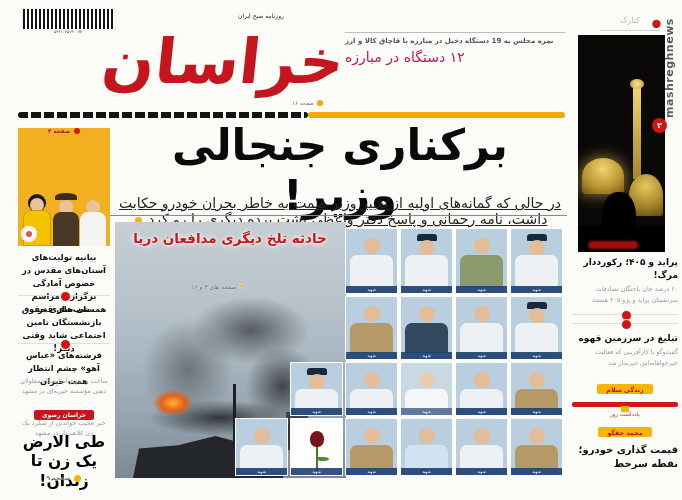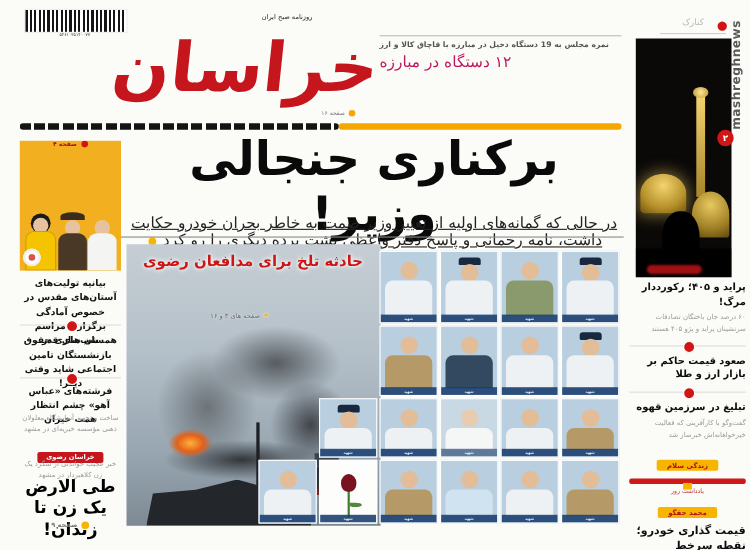--- a/index.html
+++ b/index.html
@@ -235,21 +235,21 @@
     <span>صفحه ۹</span>
   </div>
 
   <div class="abs incident">
     <div class="shipphoto">
       <div class="smoke"></div>
       <div class="fire"></div>
       <div class="mast"></div>
       <div class="hull"></div>
       <div class="tug"></div>
-      <div class="inc-head">حادثه تلخ برای مدافعان رضوی</div>
+      <div class="inc-head">حادثه تلخ دیگری مدافعان دریا</div>
       <div class="inc-pref">
         <span class="star">✶</span>
         <span>صفحه های ۳ و ۱۶</span>
       </div>
     </div>
     <div id="portrait-grid">
         <div class="pcell u-navy" style="left: 230px; top: 6px; width: 53px; height: 66px;">
           <div class="p-head"></div>
           <div class="p-body"></div>
           <div class="p-caption">شهید</div>
@@ -364,21 +364,20 @@
   <div class="abs panel-badge">۲</div>
   <div class="abs wmark">
     <span class="wdot">●</span>
     <span>mashreghnews</span>
   </div>
 
   <div class="abs rcol">
     <div class="r-title">پراید و ۴۰۵؛ رکورددار مرگ!</div>
     <div class="r-lead">۶۰ درصد جان باختگان تصادفات سرنشینان پراید و پژو ۴۰۵ هستند</div>
     <div class="r-div"></div>
-    <div class="r-title">صعود قیمت حاکم بر بازار ارز و طلا</div>
     <div class="r-div"></div>
     <div class="r-title">تبلیغ در سرزمین قهوه</div>
     <div class="r-lead">گفت‌وگو با کارآفرینی که فعالیت خیرخواهانه‌اش خبرساز شد</div>
     <div class="centerline">
       <span class="chip-yellow">زندگی سلام</span>
     </div>
     <div class="redbar"></div>
     <div class="note-label">یادداشت روز</div>
     <div class="centerline" style="margin-top:3px">
       <span class="chip-yellow">محمد حقگو</span>

